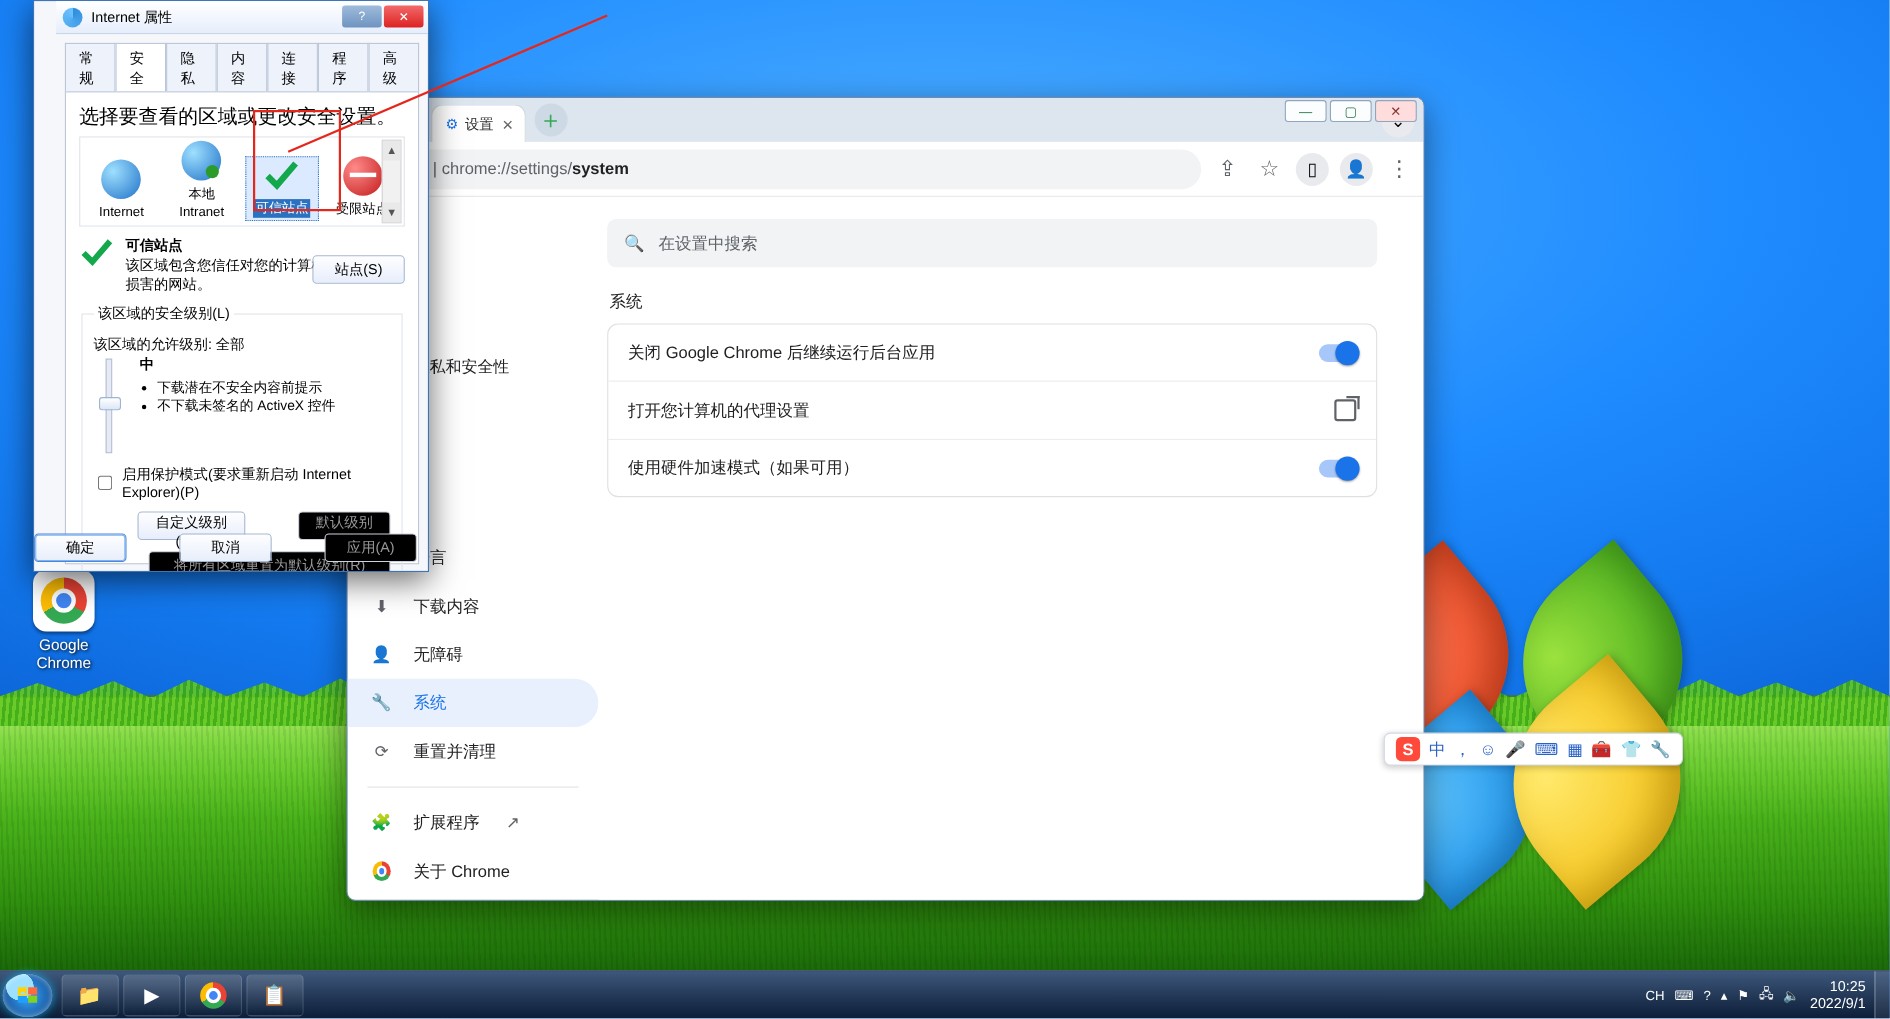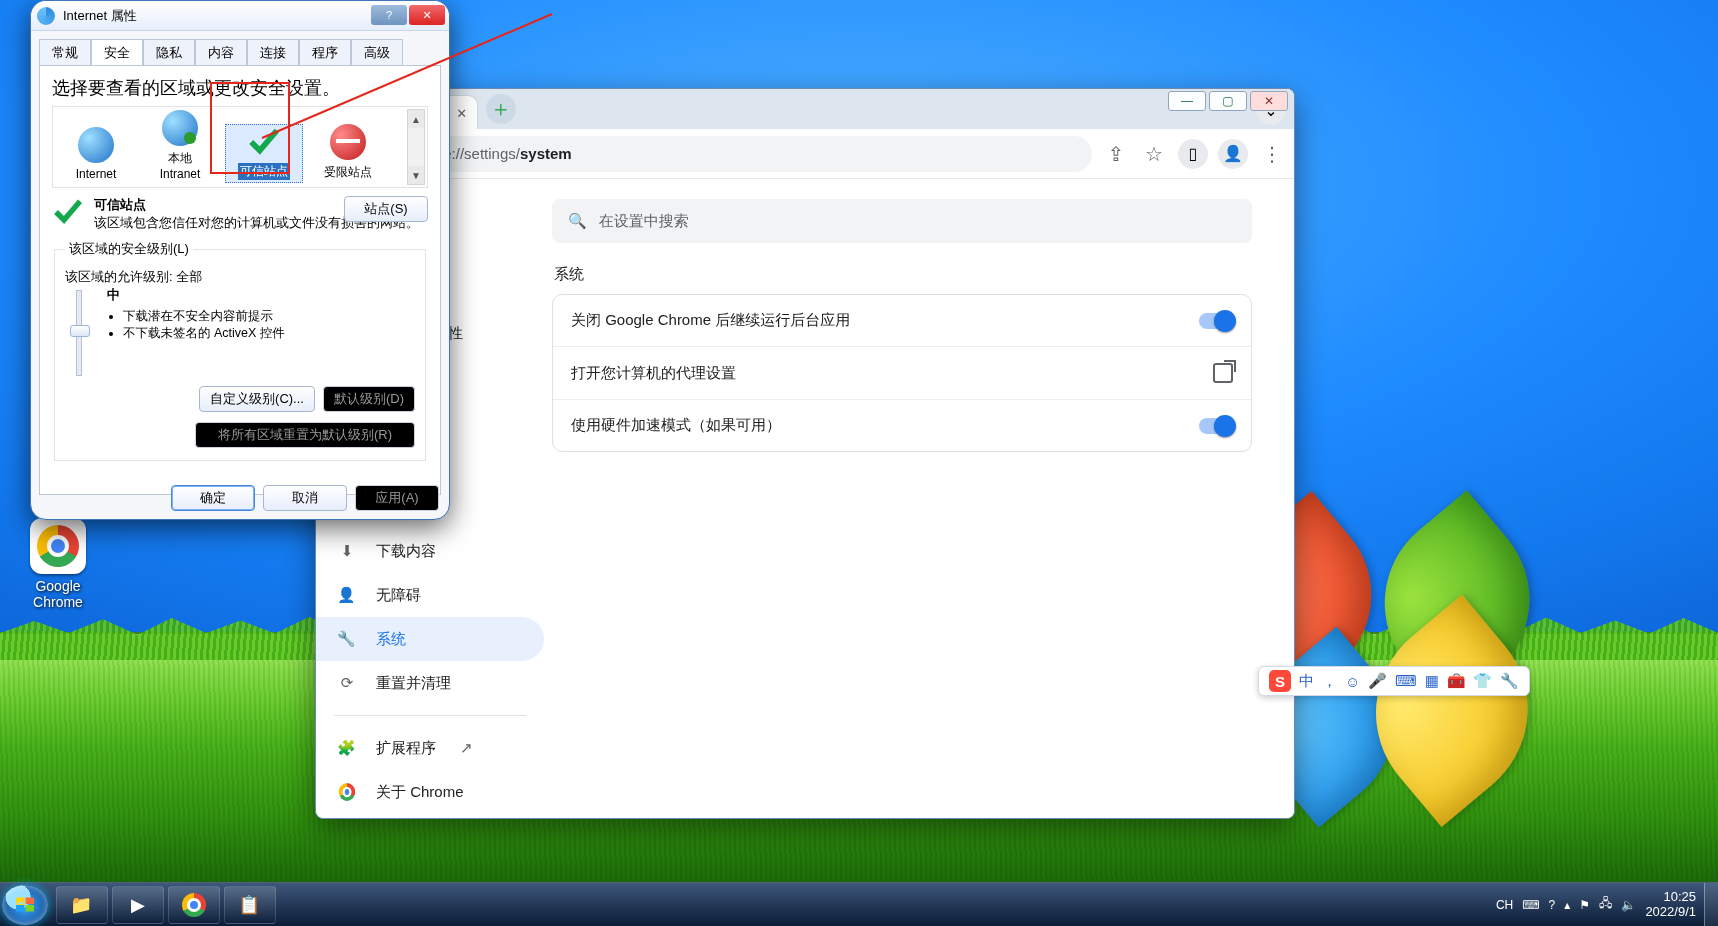--- a/index.html
+++ b/index.html
@@ -101,23 +101,23 @@
   .group-title{ margin:22px 2px 10px; color:#202124; font-size:15px;}
   .card{ border:1px solid #e0e0e0; border-radius:10px; max-width:700px; }
   .card .row{ display:flex; align-items:center; justify-content:space-between; padding:16px 18px; font-size:15px; color:#202124; }
   .card .row + .row{ border-top:1px solid #ececec; }
   .toggle{ width:34px; height:16px; border-radius:8px; background:#a7c7fa; position:relative; }
   .toggle::after{ content:""; position:absolute; right:-3px; top:-3px; width:22px; height:22px; border-radius:50%; background:#1a73e8; box-shadow:0 1px 2px rgba(0,0,0,.4);}
   .open-box{ width:20px;height:20px;border:2px solid #5f6368;border-radius:3px;position:relative;}
   .open-box::after{content:"";position:absolute;top:-5px;right:-5px;width:10px;height:10px;border-top:2px solid #5f6368;border-right:2px solid #5f6368;}
 
   
-  .ie-dialog{ position:absolute; left:30px; top:0px; width:420px; height:520px;
-    border:1px solid #3e74b8; border-radius:16px; overflow:hidden; box-shadow:0 8px 28px rgba(0,0,0,.6);
-    background:#f5f7fb; z-index:20;}
+  .ie-dialog{ position:absolute; left:30px; top:0px; width:360px; height:520px;
+    border:1px solid #3e74b8; border-radius:0; overflow:hidden; box-shadow:0 8px 28px rgba(0,0,0,.6);
+    background:#f5f7fb; z-index:20;padding-left:20px;}
   .ie-title{ height:30px; background:linear-gradient(#fff,#e6eefc); display:flex; align-items:center; gap:8px; padding:0 6px; font-size:13px; color:#000; border-bottom:1px solid #c9d6ea;}
   .ie-title .tic{ width:18px;height:18px;border-radius:50%;background:conic-gradient(#2f8ddd,#6bc2ff);}
   .ie-winctrl{ position:absolute; right:4px; top:4px; display:flex;}
   .ie-btn{ width:36px;height:20px; margin-left:2px; border-radius:3px; display:flex;align-items:center;justify-content:center; font-size:11px;}
   .ie-btn.min,.ie-btn.help{background:linear-gradient(#9ebbdb,#6f94c0);color:#fff;}
   .ie-btn.close{ background:linear-gradient(#f26a6a,#d22);color:#fff;}
   .ie-tabs{ display:flex; gap:0; padding:7px 8px 0 8px; font-size:13px;}
   .ie-tab{ padding:4px 12px; border:1px solid #bcc7d8; border-bottom:none; background:#eef2fb; position:relative; top:1px;}
   .ie-tab.active{ background:#fff; }
   .ie-tabpanel{ background:#fff; margin:0 8px 8px 8px; border:1px solid #bcc7d8; padding:10px 12px 8px 12px; height:430px; position:relative;}
@@ -135,21 +135,21 @@
   .zi.restricted::after{ content:""; position:absolute; left:6px; right:6px; top:15px; height:4px; background:#fff;}
   .zone-scroll{ position:absolute; right:2px; top:2px; bottom:2px; width:18px; background:#f1f1f1; border:1px solid #d5d5d5;}
   .zone-scroll .ar{ position:absolute; left:0; right:0; height:18px; background:#e9e9e9; display:flex; align-items:center; justify-content:center; color:#555; font-size:10px;}
   .zone-scroll .up{top:0;} .zone-scroll .dn{bottom:0;}
   .red-annot{ position:absolute; border:2px solid #e5261b; }
   .trusted-title{ display:flex; gap:10px; margin-top:8px; font-size:13px; }
   .trusted-title .big-check svg{ width:32px;height:32px;}
   .trusted-title .ttxt{ flex:1;}
   .trusted-title b{ display:block; }
   .sites-btn-row{ text-align:right; margin-top:-36px;}
-  .win-btn{ min-width:84px; height:26px; font-size:13px; border:1px solid #a6b7d1; background:linear-gradient(#fefeff,#e7eefb); border-radius:4px; padding:0 10px;}
+  .win-btn{ min-width:84px; height:26px; font-size:13px; border:1px solid #a6b7d1; background:linear-gradient(#fefeff,#e7eefb); border-radius:4px; padding:0 10px;margin-left:40px;}
   .win-btn:disabled{ color:#999; border-color:#ccd3dd; background:#000000;}
   .level-group{ border:1px solid #dfe4ec; margin-top:18px; padding:10px 10px 12px 10px; font-size:13px; position:relative;}
   .level-group legend{ padding:0 4px;}
   .level-inner{ display:flex; gap:14px; }
   .slider-col{ width:28px; display:flex; flex-direction:column; align-items:center; }
   .slider-track{ width:6px; height:86px; background:#e7eaf2; border:1px solid #b6c1d6; position:relative; margin-top:4px;}
   .slider-thumb{ position:absolute; left:-7px; top:34px; width:20px; height:12px; background:linear-gradient(#fff,#dce6f5); border:1px solid #9db4d5; border-radius:3px;}
   .level-text b{ display:block; margin-bottom:2px;}
   .level-text ul{ margin:4px 17px 0 16px; padding:0;}
   .level-text li{ font-size:12.5px; }
@@ -361,20 +361,24 @@
               </div>
           </div>
           <div class="level-text">
             <b>中</b>
             <ul>
               <li>下载潜在不安全内容前提示</li>
               <li>不下载未签名的 ActiveX 控件</li>
             </ul>
           </div>
         </div>
+        <label class="protect">
+          <input type="checkbox" style="">
+          <span>启用保护模式(要求重新启动 Internet Explorer)(P)</span>
+        </label>
         <div class="btn-row">
           <button class="win-btn">自定义级别(C)...</button>
           <button class="win-btn" disabled="">默认级别(D)</button>
         </div>
         <div class="btn-row">
           <button class="win-btn" disabled="" style="min-width:220px;">将所有区域重置为默认级别(R)</button>
         </div>
       </fieldset>
 
       <div class="red-annot" style="left:170px; top:16px; width:80px; height:92px;"></div>

